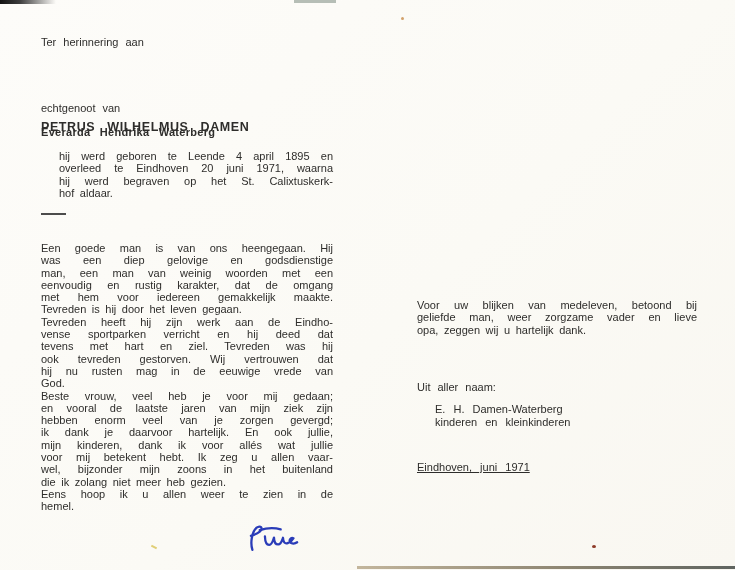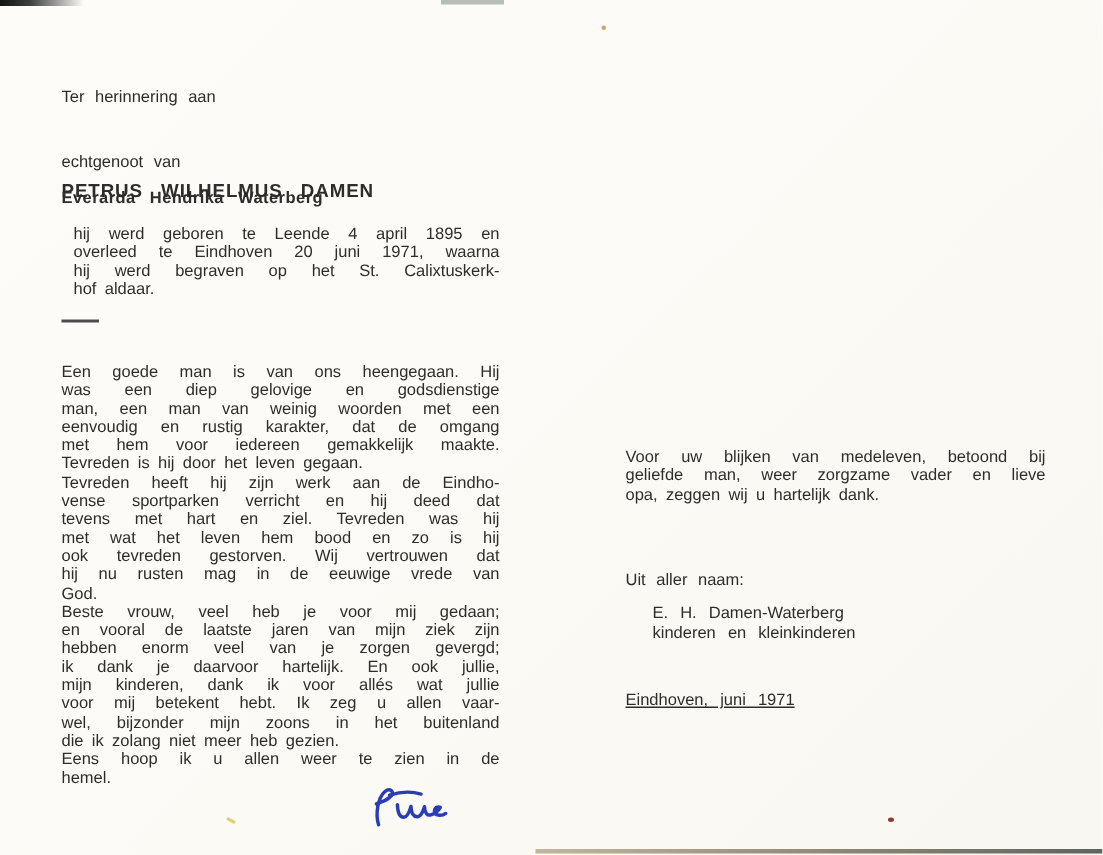--- a/index.html
+++ b/index.html
@@ -38,48 +38,47 @@
   .art-bottom-line { left: 357px; top: 566px; width: 378px; height: 3px;
     background: linear-gradient(to right, rgba(140,115,70,.5) 0%, rgba(95,85,60,.7) 55%, rgba(68,74,70,.85) 100%); }
   .speck-red { left: 592px; top: 545px; width: 4px; height: 3px; background: #8d3a28; border-radius: 50%; }
   .speck-yellow { left: 151px; top: 546px; width: 6px; height: 2px; background: #d9c457; transform: rotate(28deg); opacity: .8; }
 </style>
 </head>
 <body>
 
 <div class="col col-left">
 
-  <div class="abs intro" style="top:59px;">Ter herinnering aan</div>
+  <div class="abs intro" style="top:36px;">Ter herinnering aan</div>
 
   <div class="abs deceased" style="top:76px;margin-top:44px;">PETRUS WILHELMUS DAMEN</div>
 
   <div class="abs intro" style="top:102px;">echtgenoot van</div>
 
   <div class="abs spouse" style="top:126px;">Everarda Hendrika Waterberg</div>
 
-  <div class="abs para" style="top:150px; left:8px; right:0;">
+  <div class="abs para" style="top:150px; left:18px; right:0;">
     <div class="j">hij werd geboren te Leende 4 april 1895 en</div>
     <div class="j">overleed te Eindhoven 20 juni 1971, waarna</div>
     <div class="j">hij werd begraven op het St. Calixtuskerk-</div>
     <div>hof aldaar.</div>
   </div>
 
   <div class="abs divider" style="top:213px;"></div>
 
   <div class="abs para" style="top:242px; left:0; right:0;">
     <div class="j">Een goede man is van ons heengegaan. Hij</div>
     <div class="j">was een diep gelovige en godsdienstige</div>
     <div class="j">man, een man van weinig woorden met een</div>
     <div class="j">eenvoudig en rustig karakter, dat de omgang</div>
     <div class="j">met hem voor iedereen gemakkelijk maakte.</div>
     <div>Tevreden is hij door het leven gegaan.</div>
     <div class="j">Tevreden heeft hij zijn werk aan de Eindho-</div>
     <div class="j">vense sportparken verricht en hij deed dat</div>
     <div class="j">tevens met hart en ziel. Tevreden was hij</div>
-    <div class="j">met wat het leven hem bood en zo is hij</div>
     <div class="j">ook tevreden gestorven. Wij vertrouwen dat</div>
     <div class="j">hij nu rusten mag in de eeuwige vrede van</div>
     <div>God.</div>
     <div class="j">Beste vrouw, veel heb je voor mij gedaan;</div>
     <div class="j">en vooral de laatste jaren van mijn ziek zijn</div>
     <div class="j">hebben enorm veel van je zorgen gevergd;</div>
     <div class="j">ik dank je daarvoor hartelijk. En ook jullie,</div>
     <div class="j">mijn kinderen, dank ik voor allés wat jullie</div>
     <div class="j">voor mij betekent hebt. Ik zeg u allen vaar-</div>
     <div class="j">wel, bijzonder mijn zoons in het buitenland</div>

